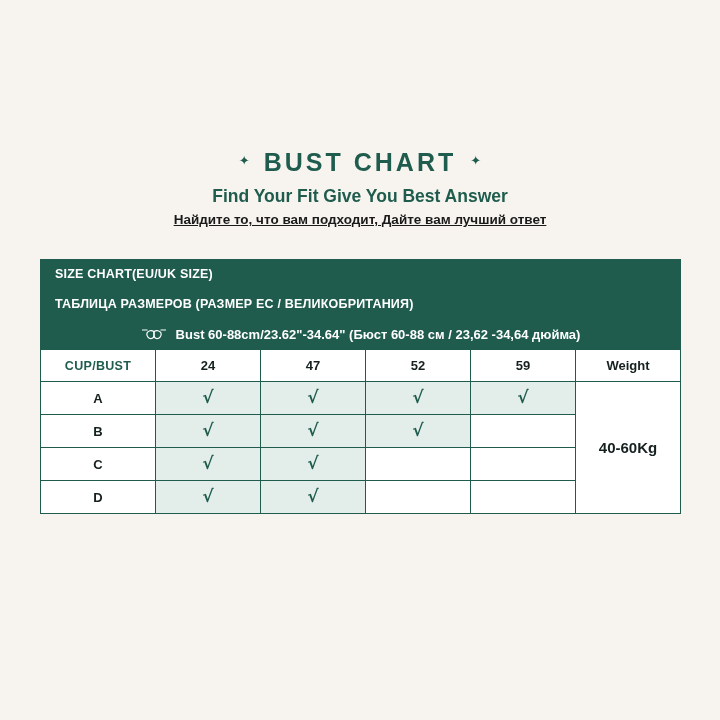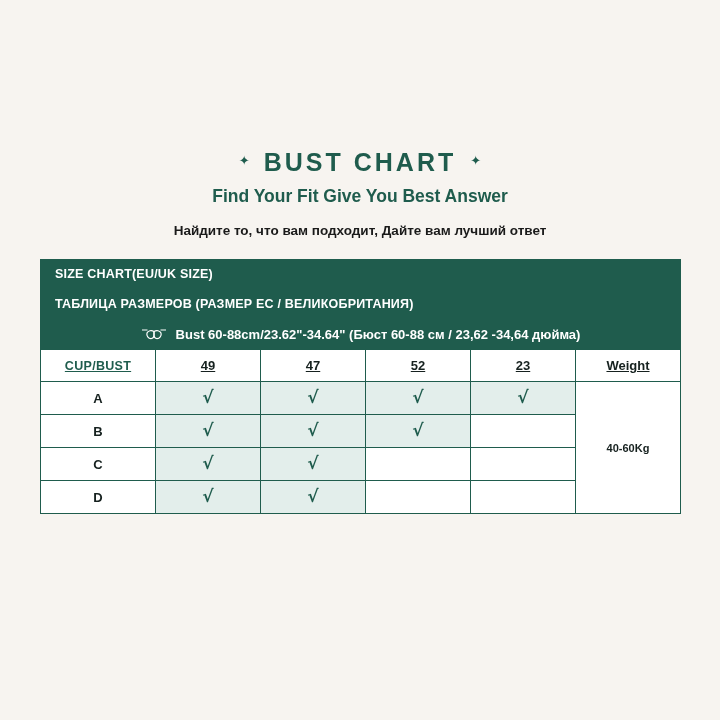--- a/index.html
+++ b/index.html
@@ -42,24 +42,25 @@
     transform: translateY(-2px);
   }
   .subtitle {
     margin-top: 9px;
     font-size: 17.5px;
     font-weight: bold;
     color: #1f5c4d;
     text-align: center;
   }
   .subtitle-ru {
-    margin-top: 16px;
+    margin-top: 5px;
     font-size: 13.5px;
     font-weight: bold;
     color: #1a1a1a;
+    text-decoration: underline;
   }
 
   .table-wrap {
     position: absolute;
     left: 40px;
     top: 259px;
     width: 695px;
   }
   table.size-chart {
     border-collapse: collapse;
@@ -105,21 +106,20 @@
     position: relative;
   }
   .head-cell {
     height: 31px;
     text-align: center;
     font-size: 13px;
     font-weight: bold;
     color: #16211f;
     background: #ffffff;
     vertical-align: middle;
-    text-decoration: underline;
   }
   .cup-head {
     font-size: 12.5px;
     letter-spacing: 0.3px;
     color: #1f5c4d;
   }
   .row-label {
     height: 32px;
     text-align: center;
     font-size: 13px;
@@ -140,21 +140,21 @@
   .check {
     color: #1f5c4d;
     font-size: 17px;
     font-weight: bold;
     line-height: 1;
     font-family: "DejaVu Sans", sans-serif;
   }
   .weight-cell {
     text-align: center;
     vertical-align: middle;
-    font-size: 11px;
+    font-size: 15px;
     font-weight: bold;
     color: #16211f;
     background: #ffffff;
   }
 </style>
 </head>
 <body>
 
 <div class="page">
 
@@ -194,24 +194,24 @@
                   <path d="M13 4.5 C10.5 3 7 3.5 6 6 C5.2 8.6 7.4 11.6 10 11.6 C12.1 11.6 13 9.6 13 7.6 Z" fill="none" stroke="#ffffff" stroke-width="1.2"></path>
                   <path d="M13 4.5 C15.5 3 19 3.5 20 6 C20.8 8.6 18.6 11.6 16 11.6 C13.9 11.6 13 9.6 13 7.6 Z" fill="none" stroke="#ffffff" stroke-width="1.2"></path>
                 </svg>
               </span>
               <span>Bust 60-88cm/23.62"-34.64"  (Бюст 60-88 см / 23,62 -34,64 дюйма)</span>
             </span>
           </td>
         </tr>
         <tr>
           <td class="head-cell cup-head">CUP/BUST</td>
-          <td class="head-cell">49</td>
+          <td class="head-cell">24</td>
           <td class="head-cell">47</td>
           <td class="head-cell">52</td>
-          <td class="head-cell">23</td>
+          <td class="head-cell">59</td>
           <td class="head-cell">Weight</td>
         </tr>
 
         <tr>
           <td class="row-label">A</td>
           <td class="cell filled"><span class="check">√</span></td>
           <td class="cell filled"><span class="check">√</span></td>
           <td class="cell filled"><span class="check">√</span></td>
           <td class="cell filled"><span class="check">√</span></td>
           <td class="weight-cell" rowspan="4">40-60Kg</td>

